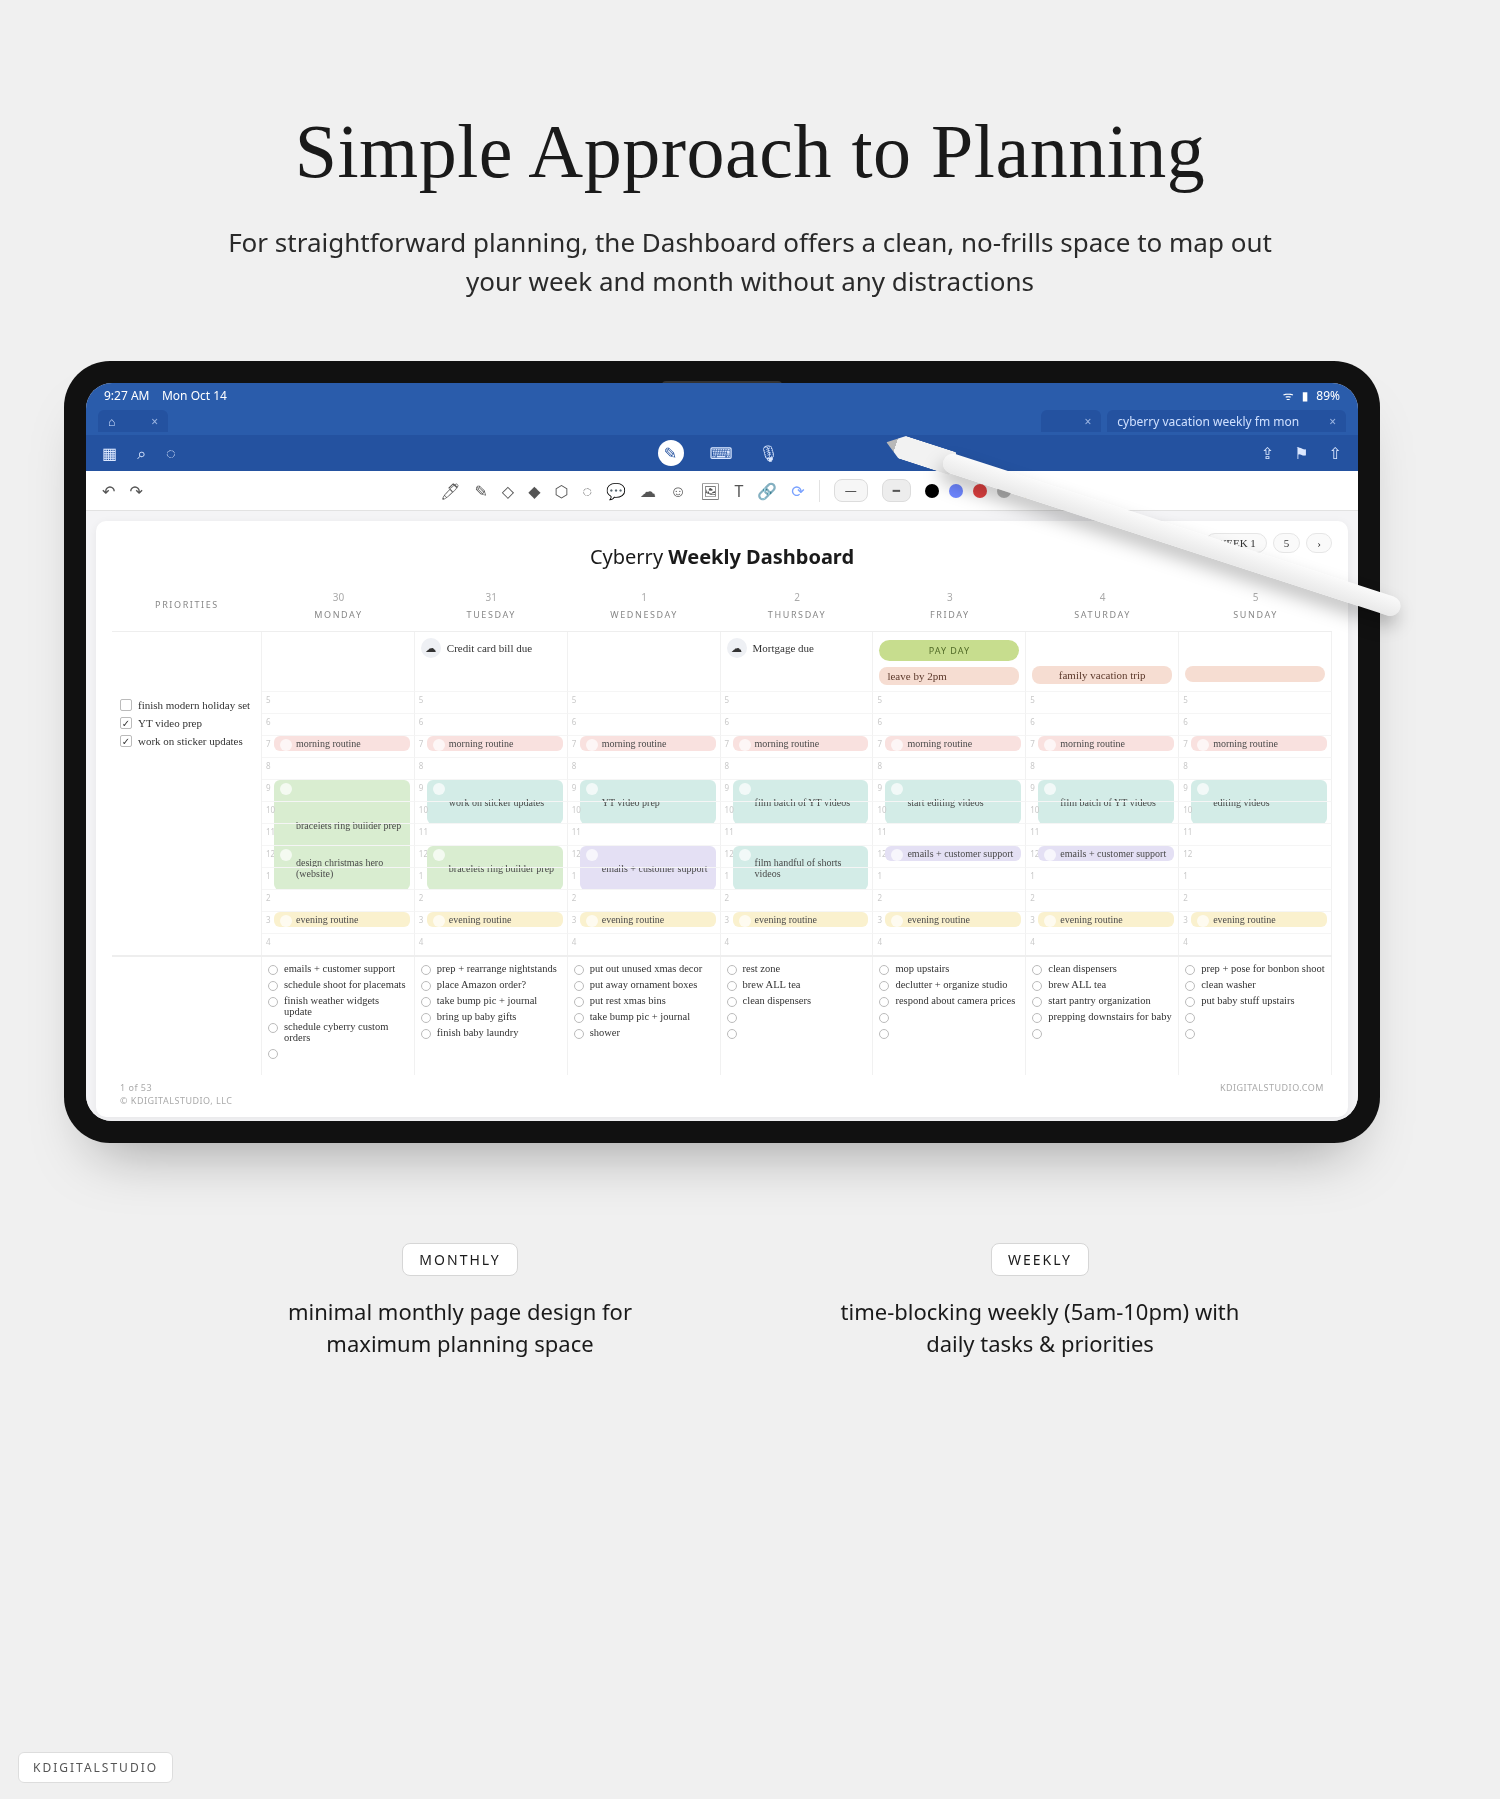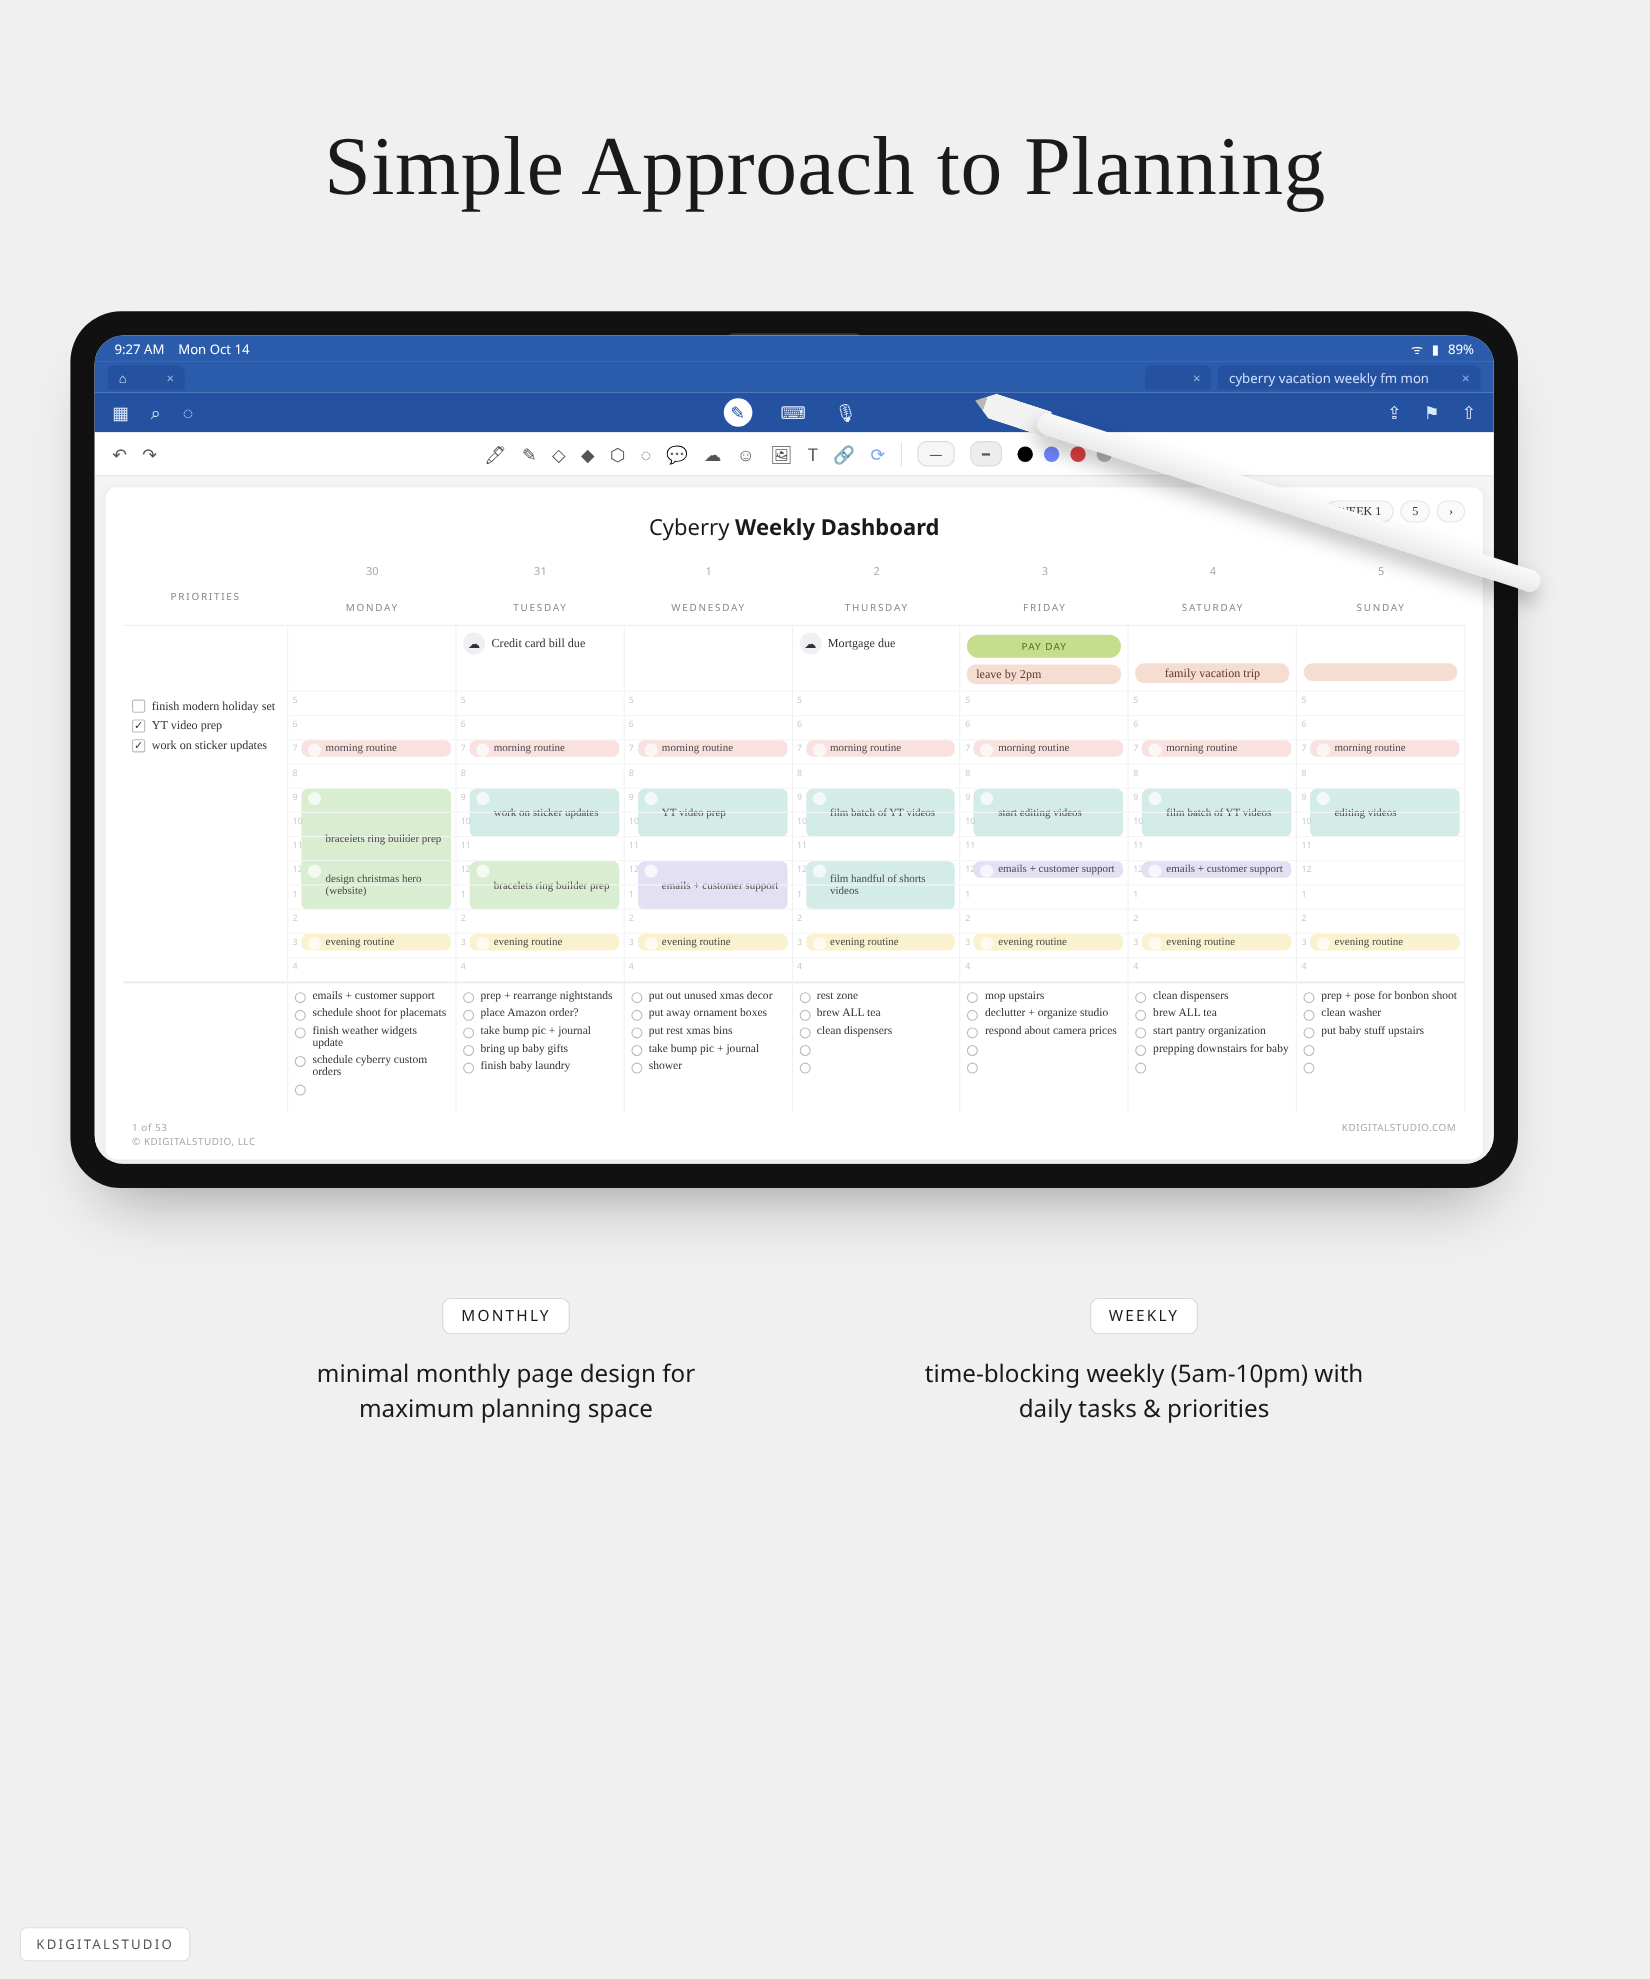--- a/index.html
+++ b/index.html
@@ -131,21 +131,21 @@
   .title b{font-weight:700}
   
   .grid{
     display:grid;
     grid-template-columns:150px repeat(7,1fr);
     font-size:10px;color:#666;
   }
   .colhead{
     text-align:center;padding:6px 2px 10px;border-bottom:1px solid #eee;
   }
-  .colhead .num{color:#aaa;font-size:10px;display:block;margin-bottom:18px}
+  .colhead .num{color:#aaa;font-size:10px;display:block;margin-bottom:3px}
   .colhead .dow{letter-spacing:1.6px;font-size:9px;color:#888}
   .prior-head{letter-spacing:1.6px;font-size:9px;color:#888;display:flex;align-items:flex-end;justify-content:center;border-bottom:1px solid #eee;padding-bottom:20px}
   
   .allday{grid-column:1/-1;display:grid;grid-template-columns:150px repeat(7,1fr)}
   .alldaycell{border-right:1px solid #f1f1f1;padding:6px 6px;min-height:54px;position:relative}
   .pill{
     display:inline-flex;align-items:center;gap:6px;
     font-family:"Comic Sans MS","Segoe Script",cursive;font-size:11px;color:var(--hand);
   }
   .pill .i{width:20px;height:20px;border-radius:50%;background:#eef0f4;display:inline-flex;align-items:center;justify-content:center;font-size:11px}
@@ -214,20 +214,21 @@
   .brand{position:fixed;left:18px;bottom:16px;border:1px solid #ddd;border-radius:6px;padding:6px 14px;font-size:12px;letter-spacing:2px;background:#fff;color:#555}
 
   
   @media (max-width:1500px){ body{width:100%} }
 </style>
 </head>
 <body>
 
 <div class="hero">
   <h1>Simple Approach to Planning</h1>
+  <p>For straightforward planning, the Dashboard offers a clean, no-frills space to map out your week and month without any distractions</p>
 </div>
 
 <div class="stage">
   <div class="ipad">
     <div class="notch"></div>
     <div class="screen">
 
       <div class="status">
         <div>
           <span>9:27 AM</span>

